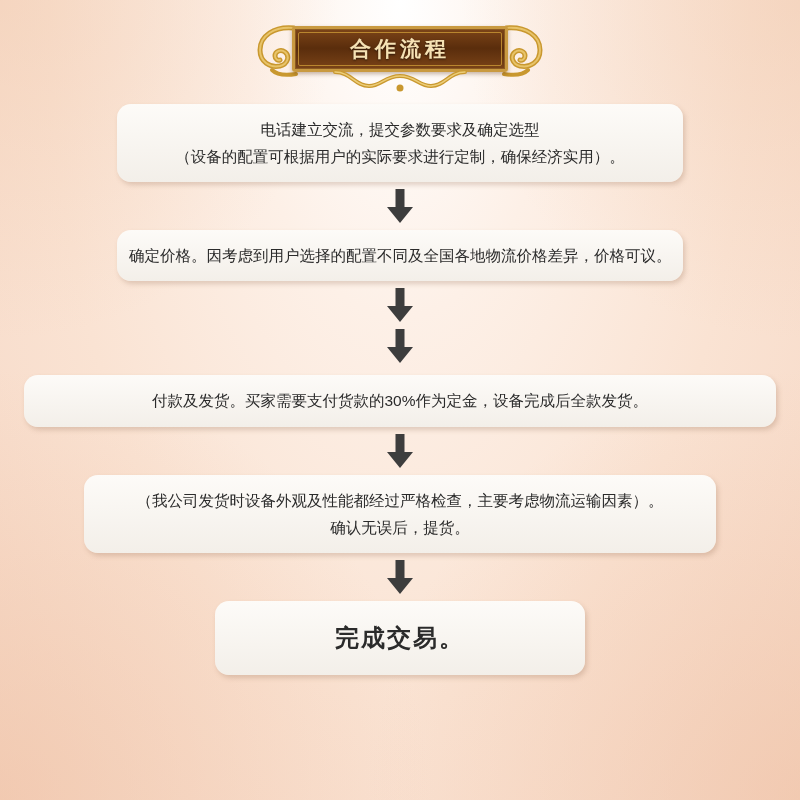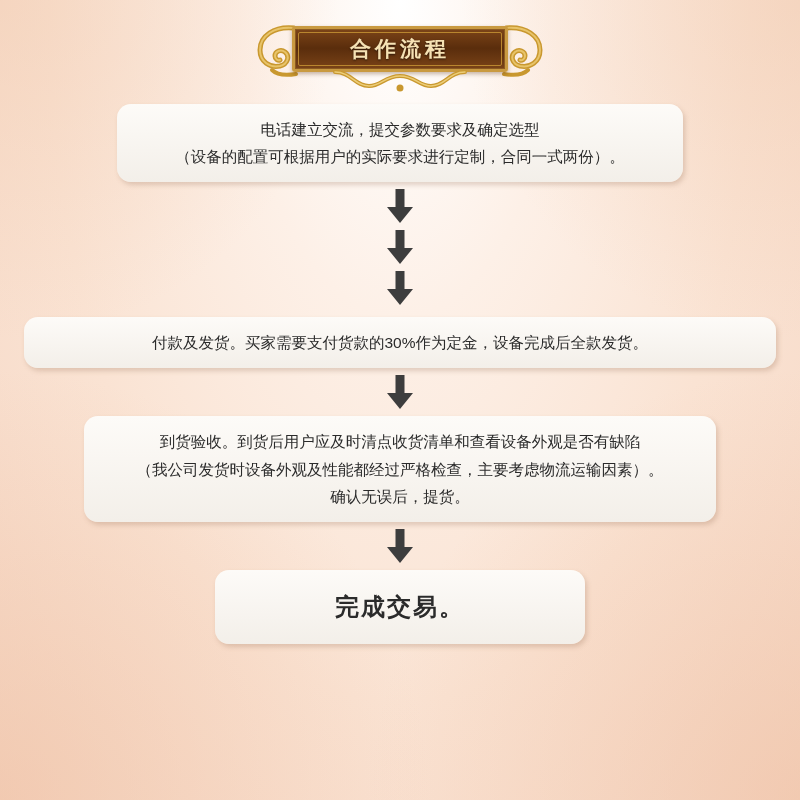--- a/index.html
+++ b/index.html
@@ -184,28 +184,31 @@
         <path d="M10 2 C26 2 30 16 44 16 C56 16 60 6 75 6 C90 6 94 16 106 16 C120 16 124 2 140 2" fill="none" stroke="#eccd78" stroke-width="1.5" stroke-linecap="round"></path>
         <circle cx="75" cy="18" r="3.5" fill="#c9982f"></circle>
       </svg>
     </div>
   </div>
 
   <div class="flow">
 
     <div class="box" style="width:566px;">
       <span class="line">电话建立交流，提交参数要求及确定选型</span>
-      <span class="line">（设备的配置可根据用户的实际要求进行定制，合同一式两份）。</span>
-    </div>
-
-    <div class="arrow">
-      <span class="stem"></span>
-        <span class="head"></span>
-    </div>
-
+      <span class="line">（设备的配置可根据用户的实际要求进行定制，确保经济实用）。</span>
+    </div>
+
+    <div class="arrow">
+      <span class="stem"></span>
+        <span class="head"></span>
+    </div>
+
+    <div class="box" style="width:566px;">
+      <span class="line">确定价格。因考虑到用户选择的配置不同及全国各地物流价格差异，价格可议。</span>
+    </div>
 
     <div class="arrow">
       <span class="stem"></span>
         <span class="head"></span>
     </div>
 
 
     <div class="arrow">
       <span class="stem"></span>
         <span class="head"></span>
@@ -214,21 +217,20 @@
     <div class="box" style="width:752px;margin-top:12px;">
       <span class="line">付款及发货。买家需要支付货款的30%作为定金，设备完成后全款发货。</span>
     </div>
 
     <div class="arrow">
       <span class="stem"></span>
         <span class="head"></span>
     </div>
 
     <div class="box" style="width:632px;">
-      <span class="line">到货验收。到货后用户应及时清点收货清单和查看设备外观是否有缺陷</span>
       <span class="line">（我公司发货时设备外观及性能都经过严格检查，主要考虑物流运输因素）。</span>
       <span class="line">确认无误后，提货。</span>
     </div>
 
     <div class="arrow">
       <span class="stem"></span>
         <span class="head"></span>
     </div>
 
     <div class="box final" style="width:370px;">

